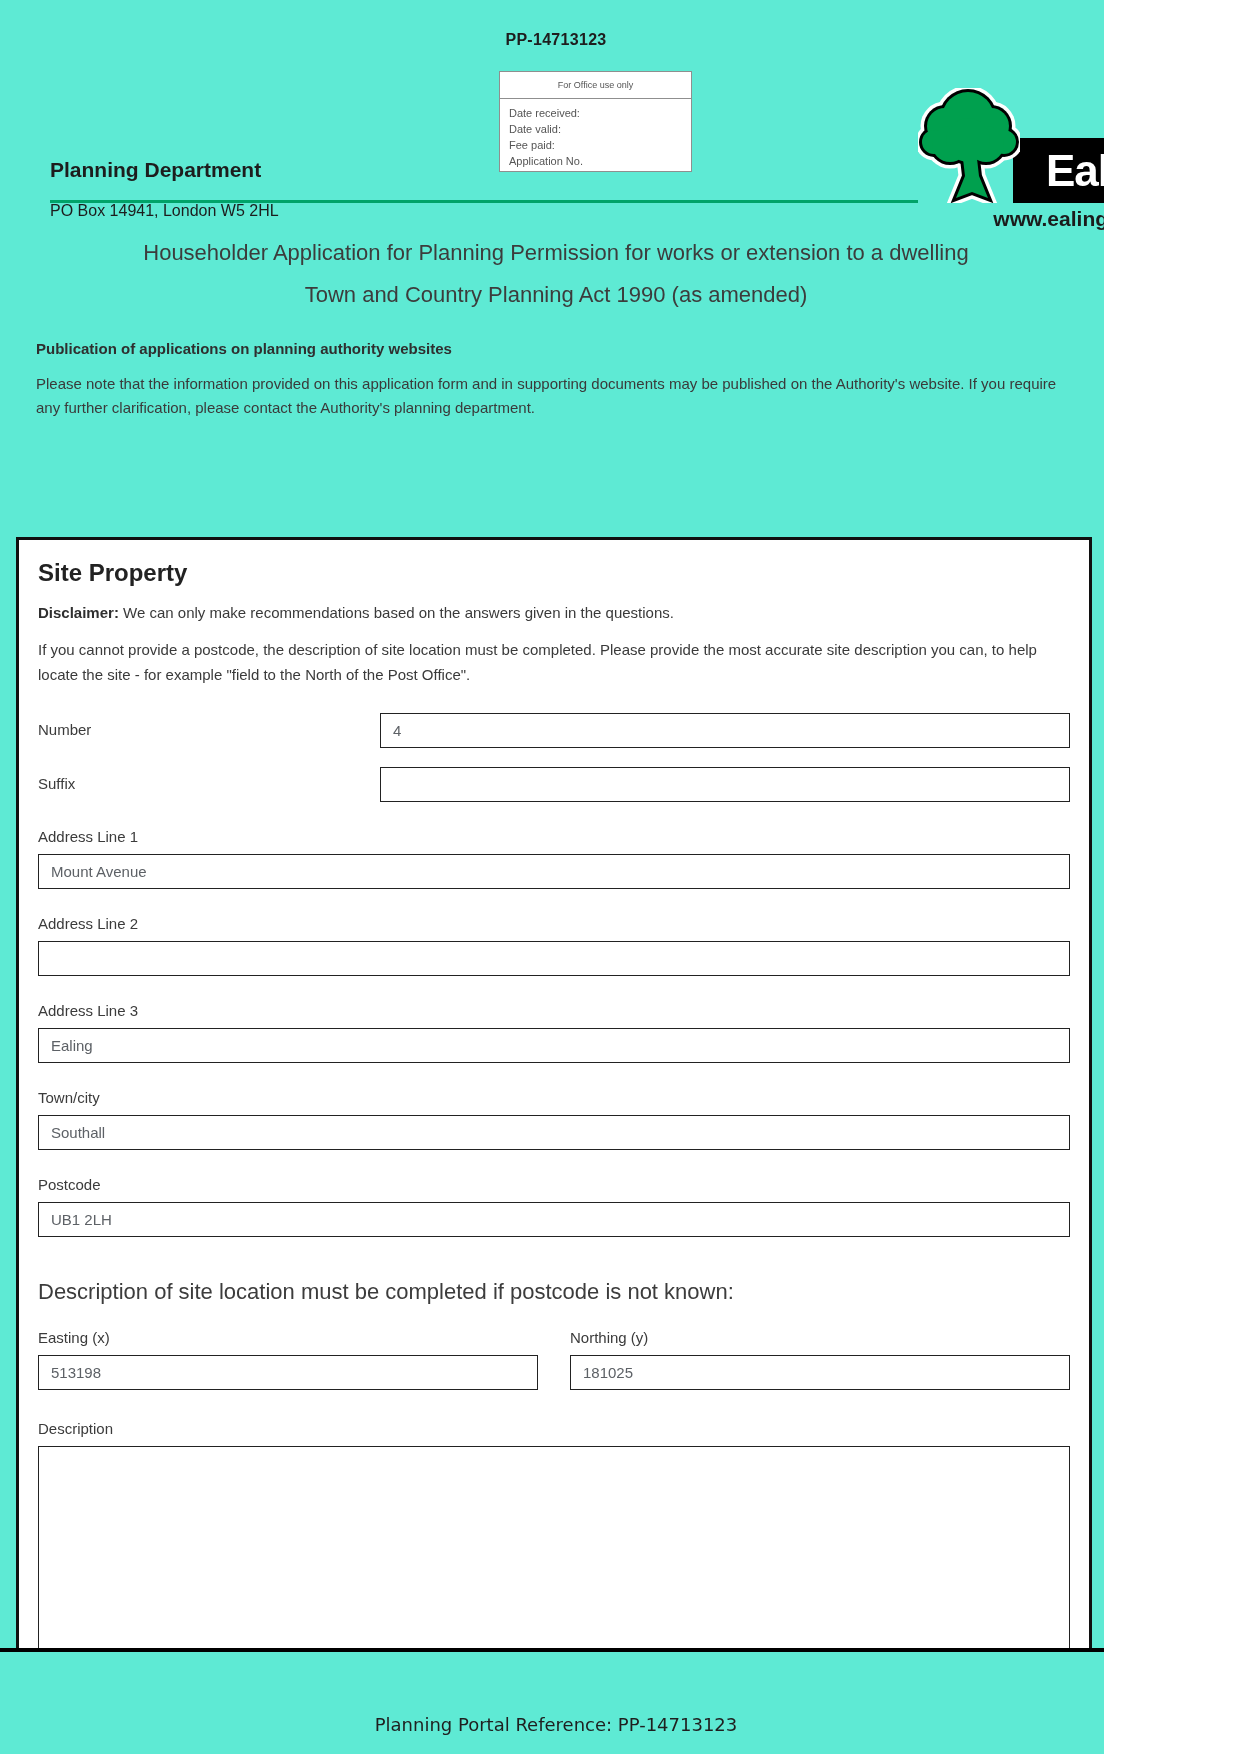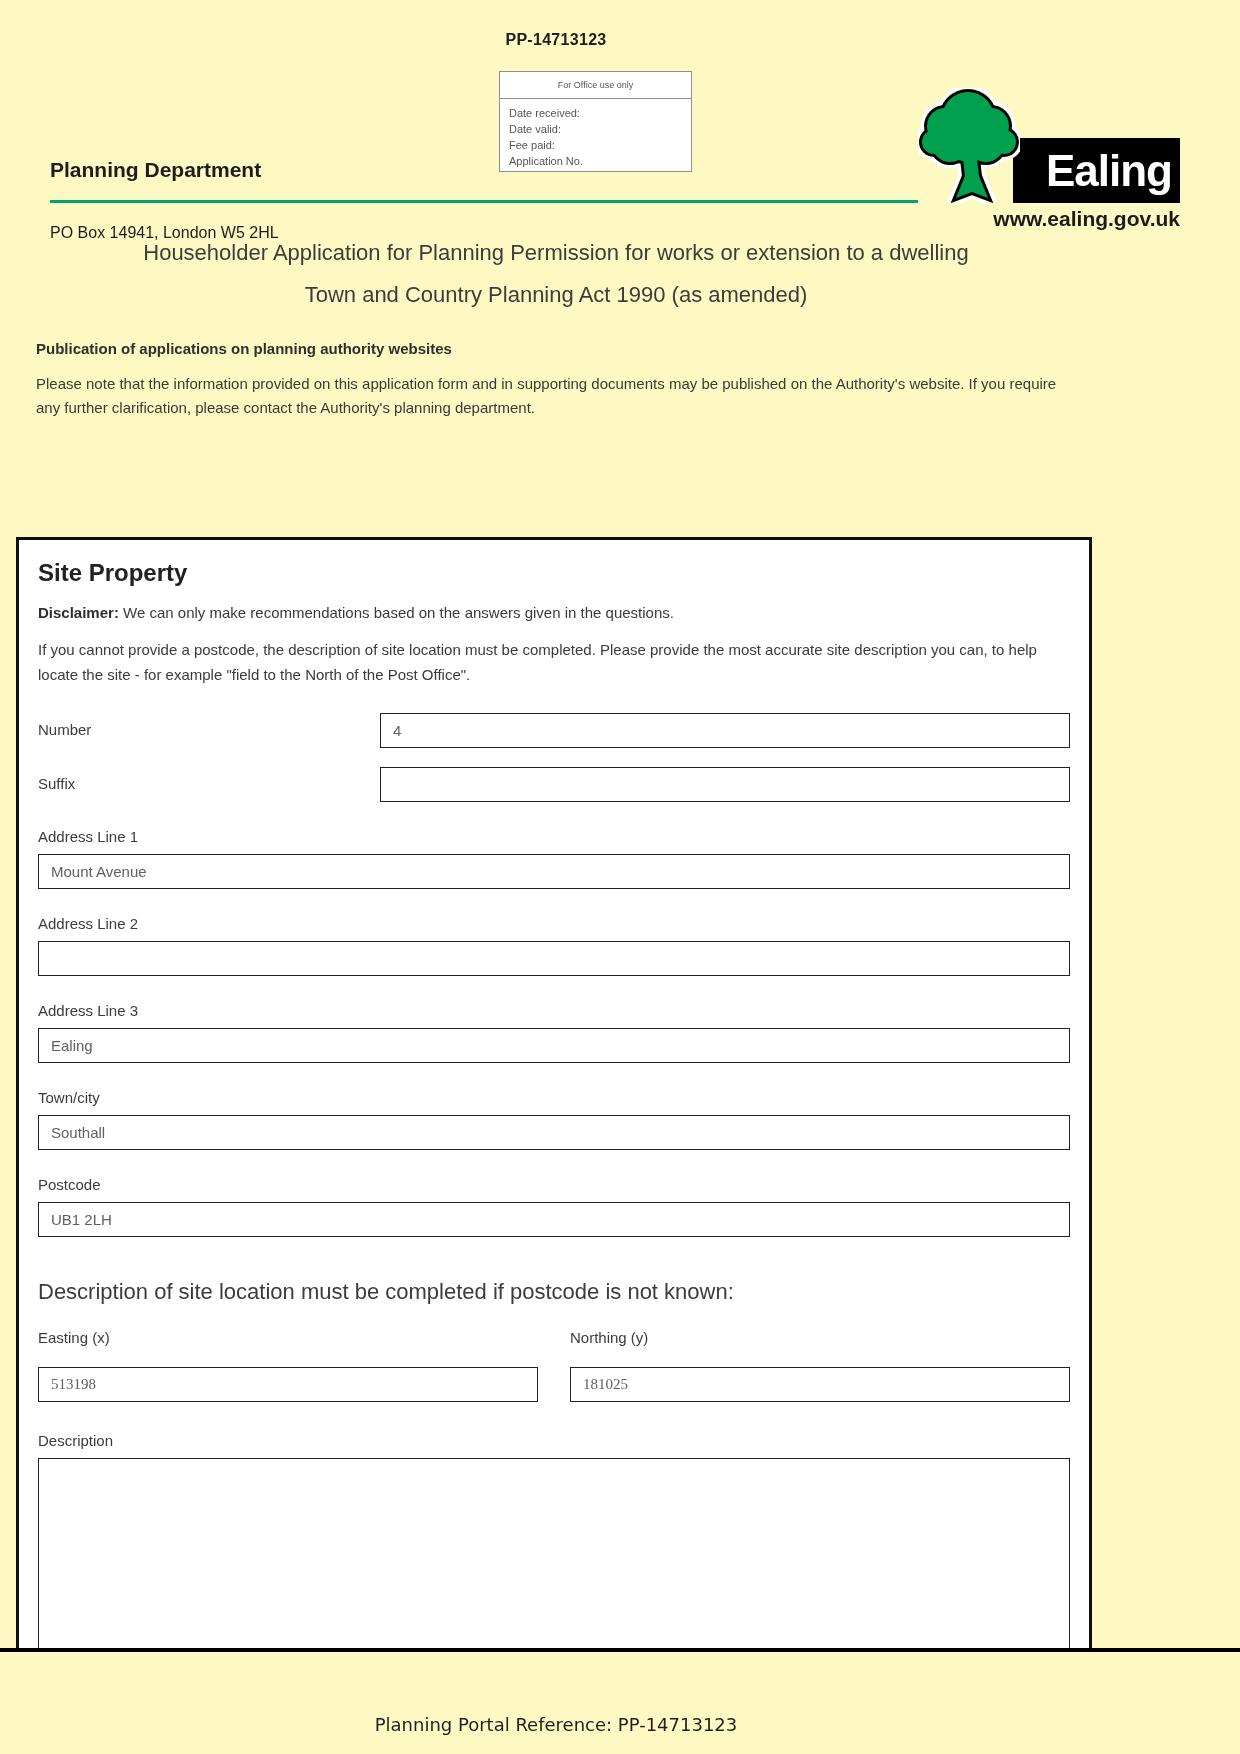--- a/index.html
+++ b/index.html
@@ -1,17 +1,17 @@
 <!DOCTYPE html>
 <html><head>
 <meta charset="utf-8">
 <style>
   html,body { margin:0; padding:0; background:#ffffff; }
   .page {
-    position:relative; width:1240px; height:1754px; background:#fef9c3;
+    position:relative; width:1104px; height:1754px; background:#5eead4;
     font-family:"Liberation Sans", sans-serif; color:#3a3a3a; overflow:hidden;
   }
 
   
   .ref-top {
     position:absolute; top:31px; left:36px; width:1040px; text-align:center;
     font-size:16px; font-weight:bold; color:#1e1e1e; letter-spacing:.3px;
   }
 
   
@@ -27,21 +27,21 @@
   .office-row { font-size:11px; color:#555; line-height:16px; }
 
   
   .dept-title {
     position:absolute; left:50px; top:158px; font-size:21px; font-weight:bold; color:#1d1d1d;
   }
   .green-rule {
     position:absolute; left:50px; top:200px; width:868px; height:3px; background:#00a369; z-index:0;
   }
   .po-box {
-    position:absolute; left:50px; top:224px; font-size:16px; color:#1d1d1d;
+    position:absolute; left:50px; top:202px; font-size:16px; color:#1d1d1d;
   }
 
   
   .logo { position:absolute; left:905px; top:85px; width:275px; height:150px; z-index:1; }
   .logo-blackbox {
     position:absolute; left:108px; top:53px; width:167px; height:65px; background:#000;
     display:flex; align-items:center; justify-content:flex-end; box-sizing:border-box; padding-right:8px;
   }
   .logo-wordmark {
     color:#ffffff; font-size:44px; font-weight:bold; letter-spacing:-1px; line-height:1;
@@ -82,21 +82,21 @@
   .row-number { margin-top:26px; }
   .row-suffix { margin-top:19px; }
 
   .stack { margin-top:26px; }
   .stack .field-input { margin-top:8px; }
 
   .desc-heading { font-size:22px; font-weight:normal; color:#3c3c3c; margin:42px 0 0 0; }
 
   .coord-row { display:flex; gap:32px; margin-top:24px; }
   .coord-col { flex:1; }
-  .coord-col .coord-input { margin-top:20px;font-family:Liberation Serif, serif; }
+  .coord-col .coord-input { margin-top:8px; }
 
   .desc-field { margin-top:30px; }
   .desc-textarea {
     box-sizing:border-box; width:100%; height:210px; border:1px solid #222; background:#fff;
     font-family:"Liberation Sans", sans-serif; font-size:15px; color:#5d6166;
     padding:8px 12px; resize:none; outline:none; display:block; margin-top:8px;
   }
 
   
   .page-break { position:absolute; left:0; top:1648px; width:1240px; height:4px; background:#000; }

